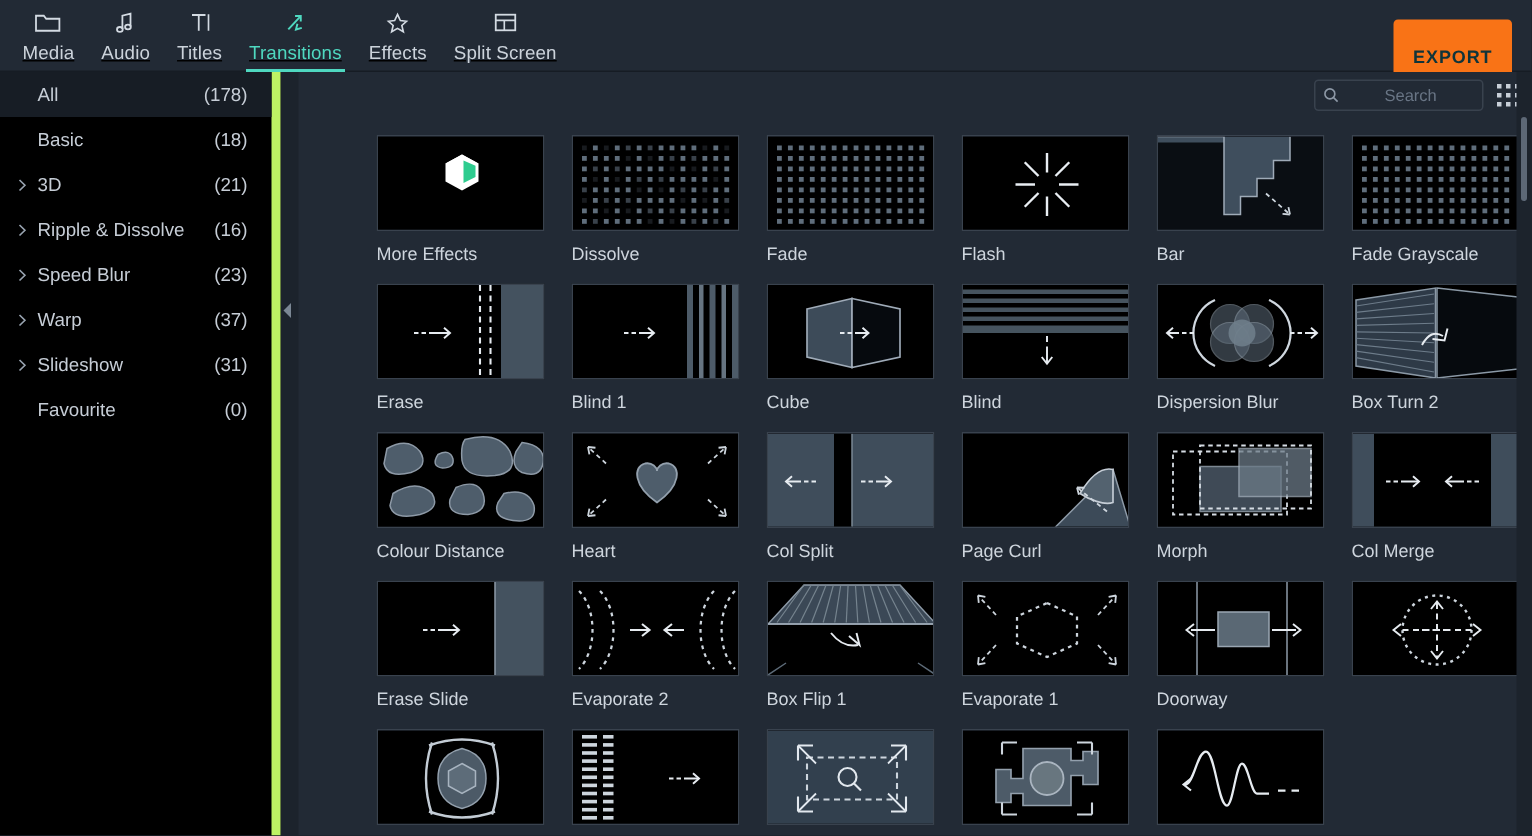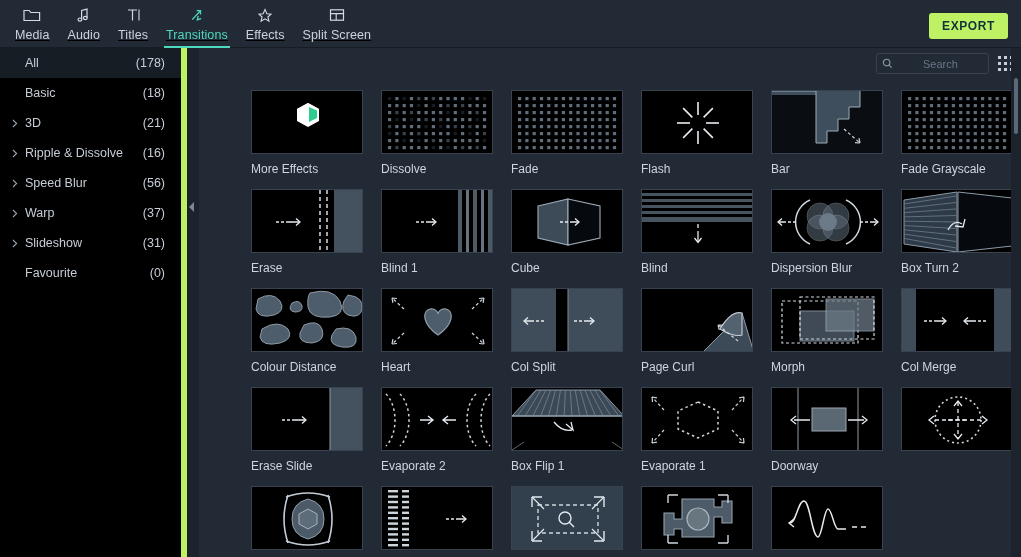--- a/index.html
+++ b/index.html
@@ -31,23 +31,23 @@
     font-size: 12.5px; color: #ccd3db; margin-top: 3px; letter-spacing: .1px; white-space: nowrap;
   }
   .navtab.active .nlabel { color: #4fd8c0; }
   .navtab.active .underline {
     position: absolute; left: 7px; right: 7px; bottom: 0; height: 2px; background: #4fd8c0;
   }
   .navtab svg { display: block; }
 
   .export-btn {
     position: absolute; right: 13px; top: 13px;
-    background: #bef264; color: #10343a;
+    background: #f97316; color: #10343a;
     font-size: 12px; font-weight: bold; letter-spacing: .6px;
-    padding: 6px 13px 6px 13px; border-radius: 3px;
+    padding: 18px 13px 6px 13px; border-radius: 3px;
     cursor: pointer; border: none;
   }
 
   
   .sidebar {
     position: absolute; left: 0; top: 48px; width: 187px; height: 509px;
     background: #000000; border-right: 6px solid #bef264;
     padding-top: 0;
   }
   .side-item {
@@ -227,21 +227,21 @@
         <span class="slabel">Ripple &amp; Dissolve</span>
         <span class="scount">(16)</span>
       </div>
       <div class="side-item">
         <span class="caret">
           <svg width="6" height="9" viewBox="0 0 6 9">
             <path d="M1 1l3.6 3.5L1 8" fill="none" stroke="#98a3b0" stroke-width="1.1"></path>
           </svg>
         </span>
         <span class="slabel">Speed Blur</span>
-        <span class="scount">(56)</span>
+        <span class="scount">(23)</span>
       </div>
       <div class="side-item">
         <span class="caret">
           <svg width="6" height="9" viewBox="0 0 6 9">
             <path d="M1 1l3.6 3.5L1 8" fill="none" stroke="#98a3b0" stroke-width="1.1"></path>
           </svg>
         </span>
         <span class="slabel">Warp</span>
         <span class="scount">(37)</span>
       </div>

